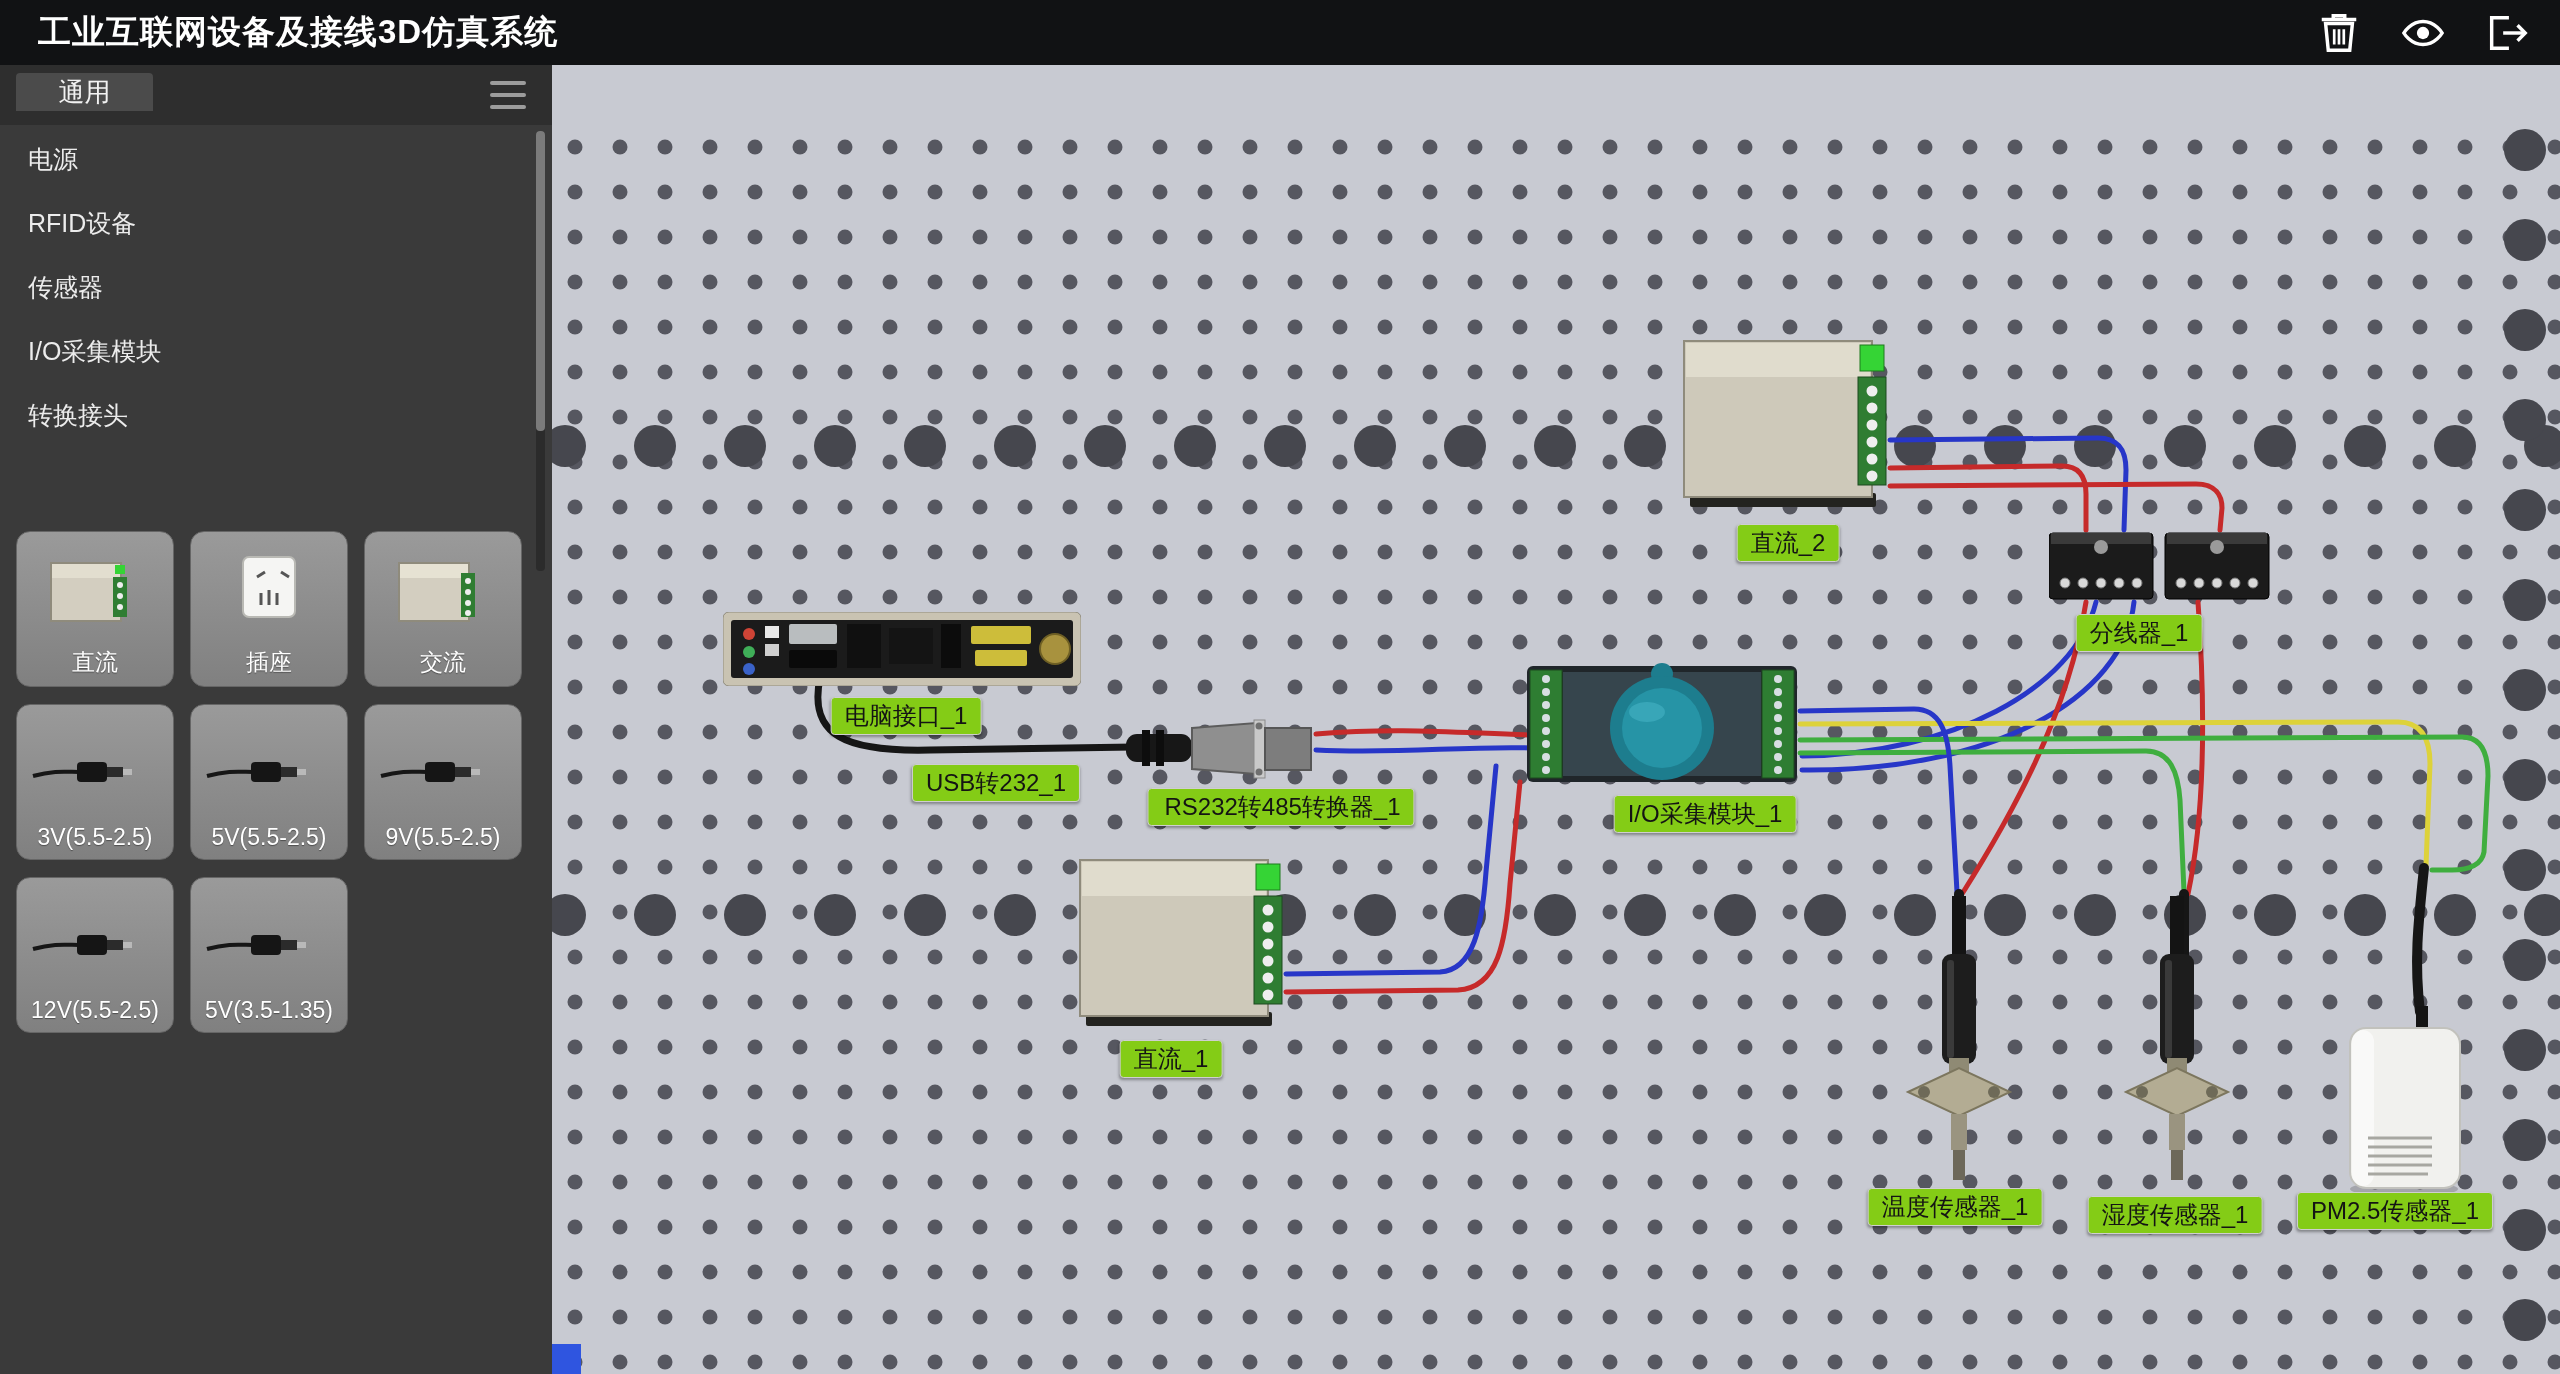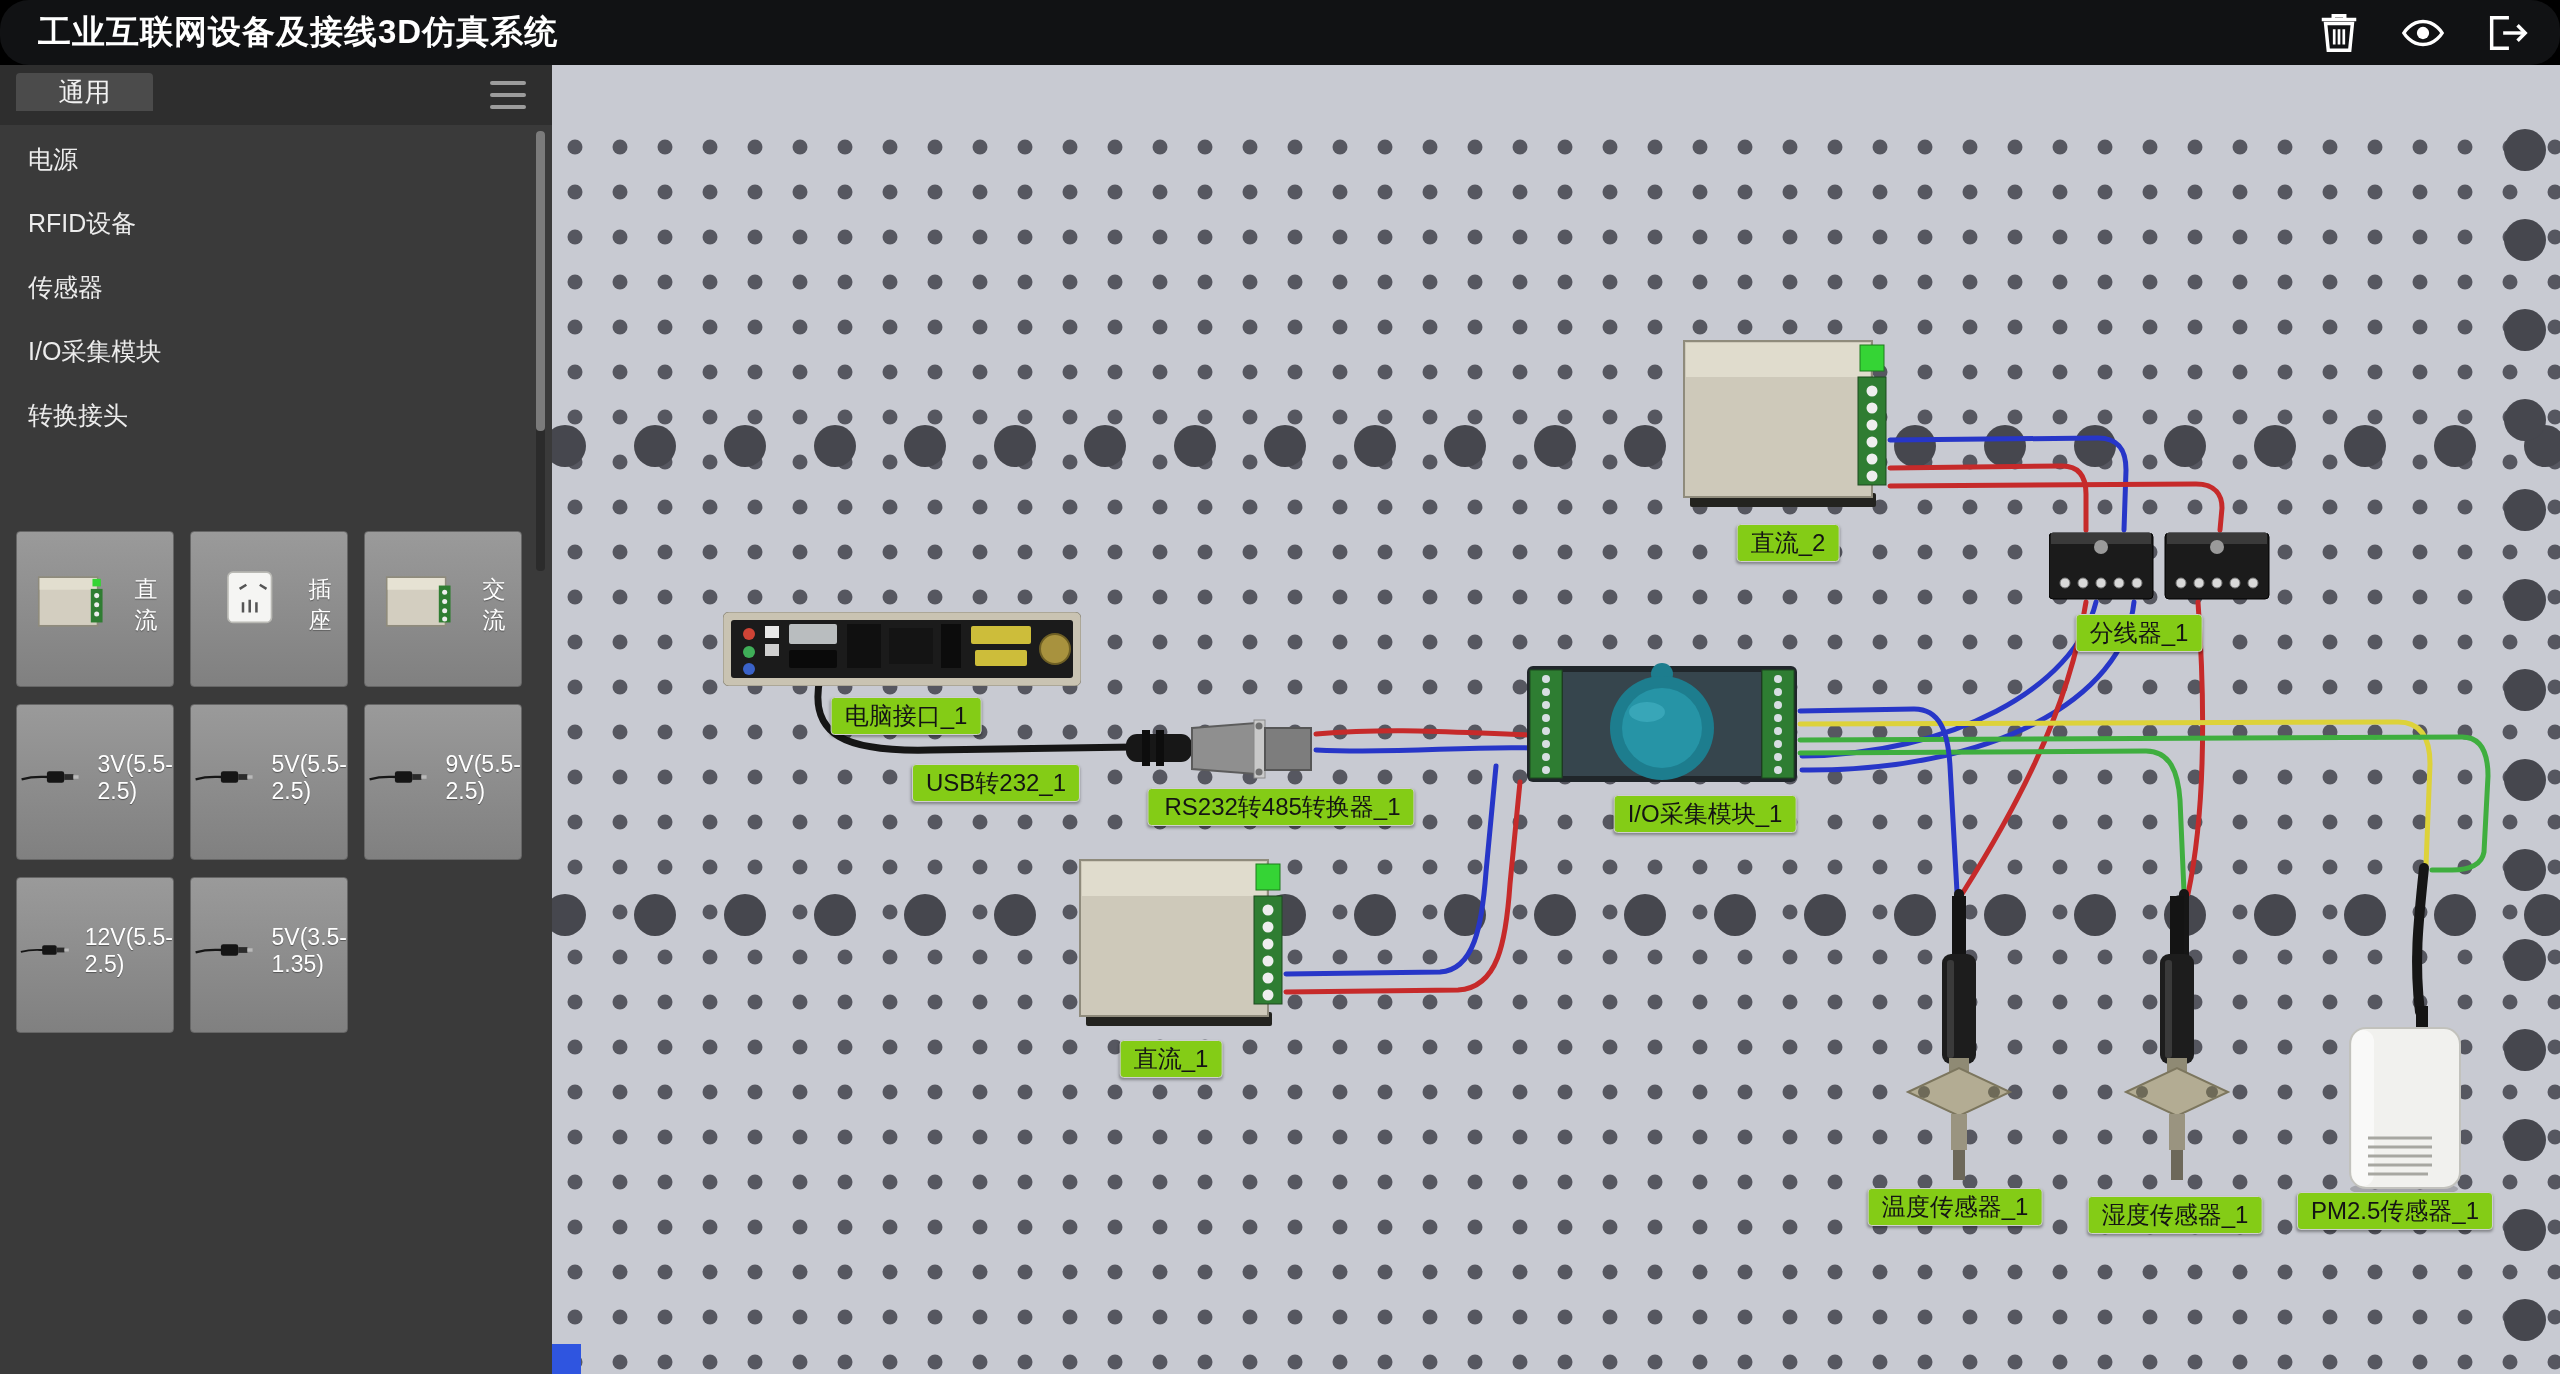--- a/index.html
+++ b/index.html
@@ -2,21 +2,21 @@
 <html><head>
 <meta charset="utf-8">
 <style>
   * { box-sizing: border-box; margin: 0; padding: 0; }
   html,body { width:2560px; height:1374px; overflow:hidden; background:#000;
     font-family:"Liberation Sans","DejaVu Sans",sans-serif; }
   #app { position:relative; width:2560px; height:1374px; }
 
   
   .titlebar { position:absolute; left:0; top:0; width:2560px; height:65px;
-    background:#111214; display:flex; align-items:center; justify-content:space-between;border-radius:29px; }
+    background:#111214; display:flex; align-items:center; justify-content:space-between; }
   .title { color:#fff; font-size:33px; font-weight:bold; padding-left:38px; letter-spacing:1px; }
   .tb-icons { display:flex; gap:26px; padding-right:24px; }
   .tb-btn { width:58px; height:58px; display:flex; align-items:center; justify-content:center; cursor:pointer; }
   .tb-btn svg { width:46px; height:46px; }
 
   
   .sidebar { position:absolute; left:0; top:65px; width:552px; height:1309px; background:#3a3a3a; }
   .tabstrip { position:absolute; left:0; top:0; width:552px; height:60px; background:#2e2e2e; }
   .tab { position:absolute; left:16px; top:8px; width:137px; height:38px; background:#4b4b4b;
     color:#f2f2f2; font-size:26px; display:flex; align-items:center; justify-content:center;
@@ -28,21 +28,21 @@
   .menu { position:absolute; left:4px; top:62px; width:530px; }
   .menu-item { height:64px; display:flex; align-items:center; padding-left:24px;
     color:#ececec; font-size:25px; cursor:pointer; }
 
   .scroll-track { position:absolute; left:536px; top:66px; width:9px; height:440px; background:#2b2b2b; border-radius:4px; }
   .scroll-thumb { position:absolute; left:0; top:0; width:9px; height:300px; background:#7b7b7b; border-radius:4px; cursor:pointer; }
 
   .palette { position:absolute; left:16px; top:466px; display:grid;
     grid-template-columns:repeat(3,158px); grid-auto-rows:156px; gap:17px 16px; }
   .tile { background:linear-gradient(180deg,#9a9a9a,#808080); border:1px solid #666;
-    border-radius:4px; display:flex; align-items:center;
+    border-radius:14px; display:flex; flex-direction:column; align-items:center;
     justify-content:flex-end; padding-bottom:8px; cursor:pointer; }
   .tile svg { width:140px; height:100px; margin-bottom:2px; }
   .tile-label { color:#fff; font-size:23px; text-shadow:0 1px 1px rgba(0,0,0,.4); }
 
   
   .canvas { position:absolute; left:552px; top:65px; width:2008px; height:1309px;
     background:#c8cad2; overflow:hidden; }
   #dots, #wires { position:absolute; left:552px; top:65px; width:2008px; height:1309px; pointer-events:none; }
   .device { position:absolute; cursor:grab; }
   .dev-label { position:absolute; transform:translateX(-50%); background:#84cc16;

